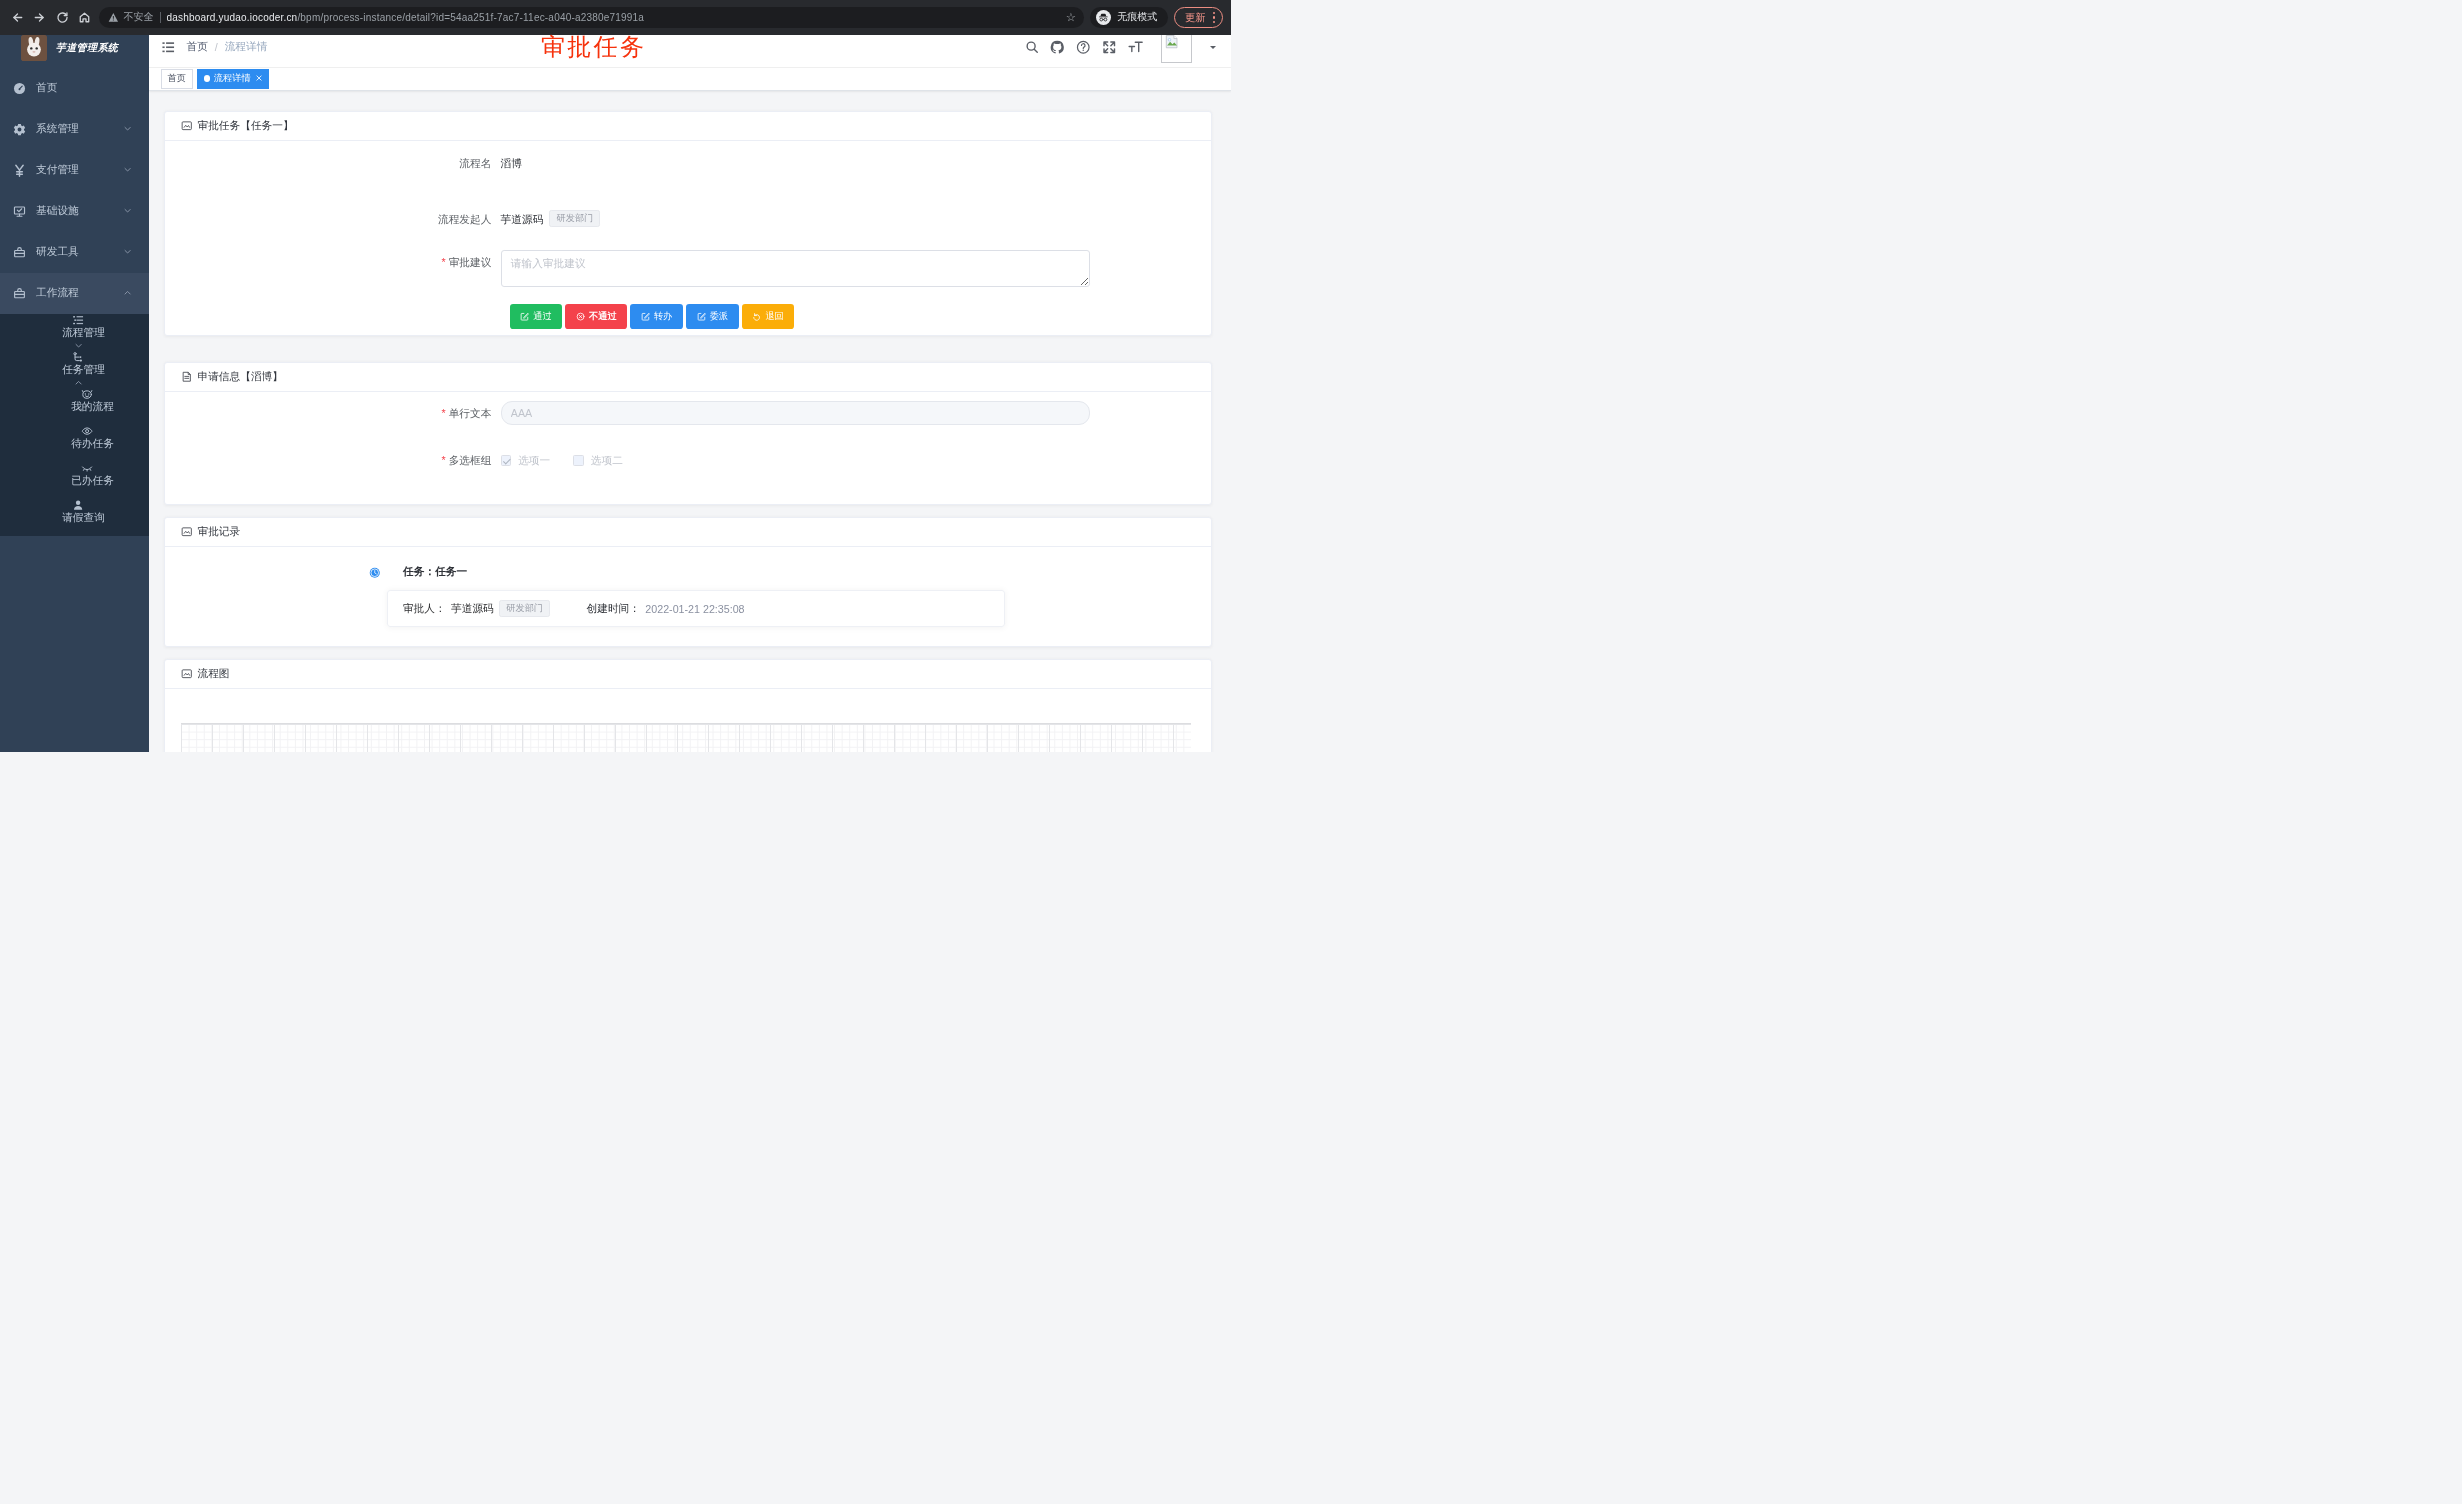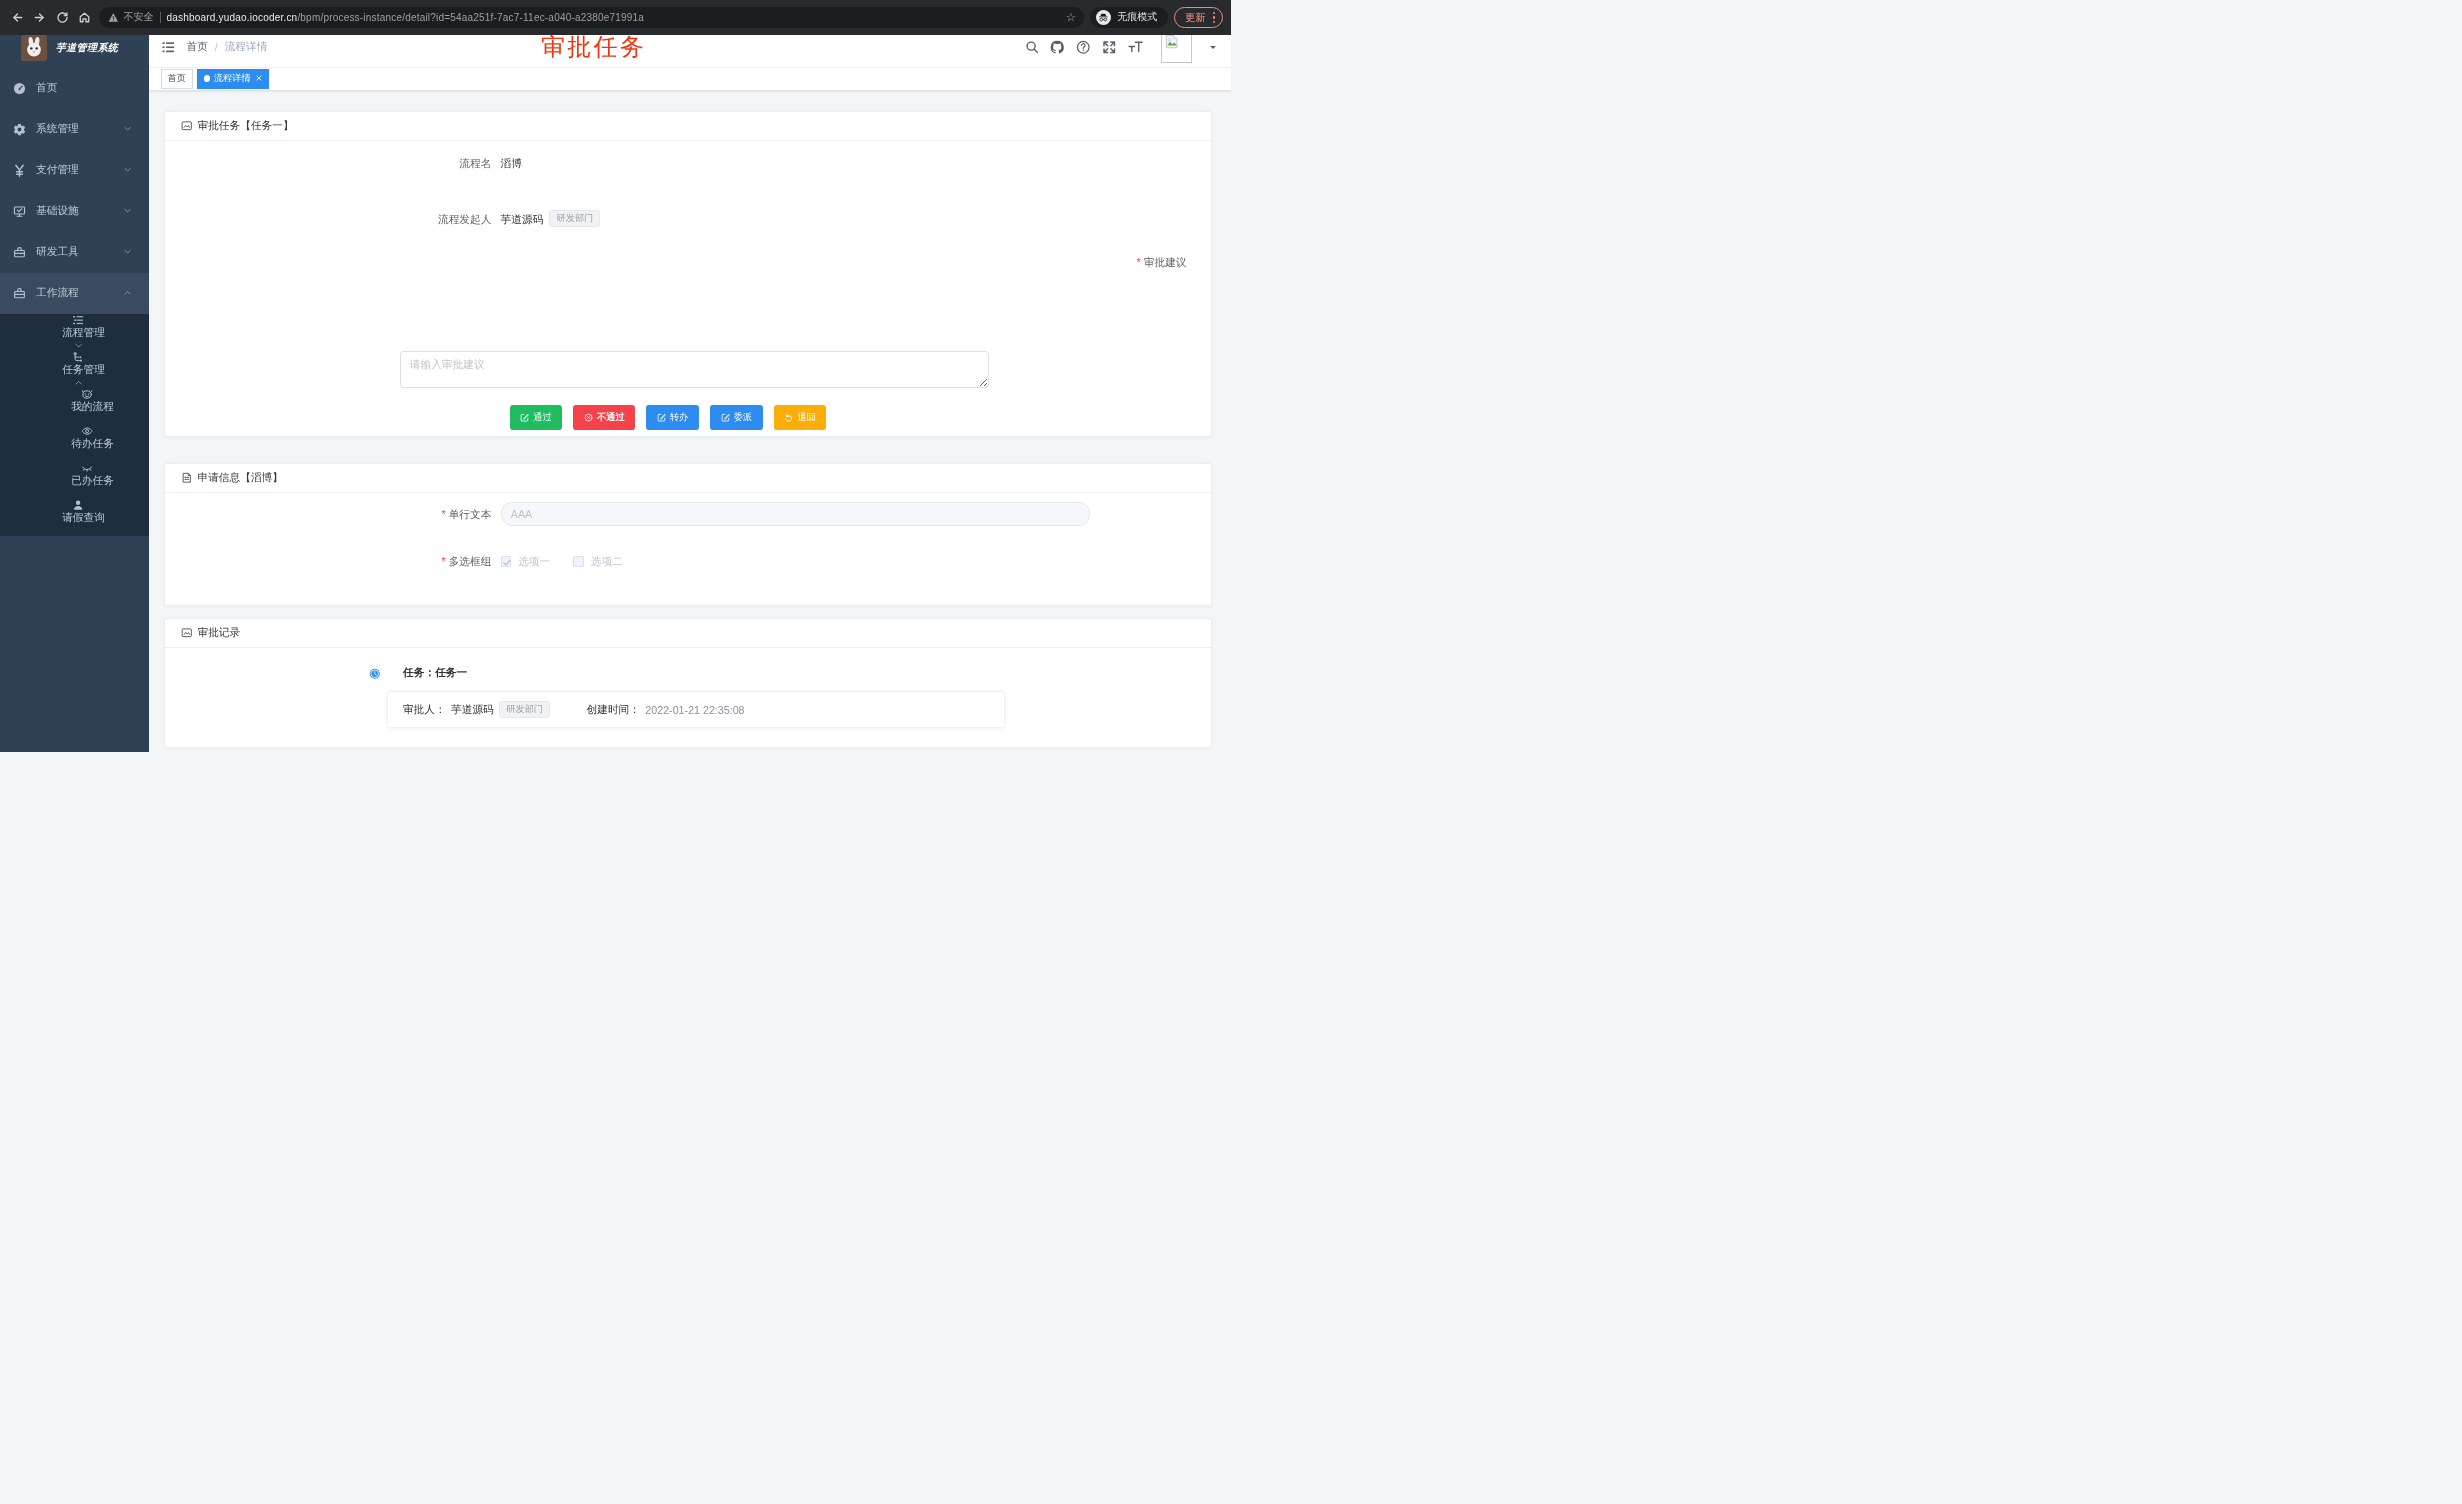--- a/index.html
+++ b/index.html
@@ -80,21 +80,21 @@
 
   .frm-row { display:flex; margin-left:219px; }
   .frm-label { flex:0 0 101px; text-align:right; padding-right:9.2px; color:#5d6166; line-height:24.5px; }
   .required::before { content:"*"; color:#f4454e; margin-right:3.1px; }
   .frm-value { line-height:24.5px; color:#2f3238; display:flex; align-items:center; gap:6.1px; }
   .el-tag { background:#f0f2f5; border:0.8px solid #e6e8ed; color:#9a9ea8; font-size:9.2px; height:17px; line-height:15.3px;
     padding:0 6.1px; border-radius:2.3px; display:inline-flex; align-items:center; }
   textarea.advice { width:589px; height:37px; border:0.8px solid #dcdfe6; border-radius:3.1px; padding:6.1px 9.2px;
     font:inherit; color:#303133; resize:vertical; background:#fff; }
   textarea.advice::placeholder { color:#c0c4cc; }
-  .btn-row { margin-left:329px; display:flex; gap:11px; }
+  .btn-row { margin-left:329px; display:flex; gap:3px; }
   .btn { height:24.5px; padding:0 10.7px; border:none; border-radius:3.1px; color:#fff; font-size:9.2px;
     display:inline-flex; align-items:center; gap:3.8px; cursor:pointer; font-family:inherit; }
   .btn .bic { display:flex; }
   .btn.approve { background:#20bd60; }
   .btn.reject { background:#f4424b;font-weight:bold; }
   .btn.transfer, .btn.delegate { background:#2d8cf0; }
   .btn.goback { background:#fbad08; }
 
   input.single { width:589px; height:24.5px; background:#f5f7fa; border:0.8px solid #e4e7ed; border-radius:11px;
     color:#c0c4cc; padding:0 9.2px; font:inherit; }
@@ -459,21 +459,21 @@
           <span class="frm-label">流程名</span>
           <span class="frm-value">滔博</span>
         </div>
         <div class="frm-row" style="margin-bottom:19px;">
           <span class="frm-label">流程发起人</span>
           <span class="frm-value">
             <span>芋道源码</span>
             <span class="el-tag">研发部门</span>
           </span>
         </div>
-        <div class="frm-row" style="margin-bottom:17px;flex-direction:column;">
+        <div class="frm-row" style="margin-bottom:17px;">
           <span class="frm-label required">审批建议</span>
           <textarea class="advice" placeholder="请输入审批建议" style=""></textarea>
         </div>
         <div class="btn-row">
           <button class="btn approve">
             <span class="bic">
                 <svg width="9.2" height="9.2" viewBox="0 0 16 16" fill="none" stroke="#fff" stroke-width="1.4" stroke-linejoin="round">
                   <path d="M13.5 8.5v4.5a1 1 0 0 1-1 1H3a1 1 0 0 1-1-1V3.5a1 1 0 0 1 1-1h4.5"></path>
                   <path d="M6.5 9.5 13.8 2.2l.1 2-6.9 7z"></path>
                 </svg>

